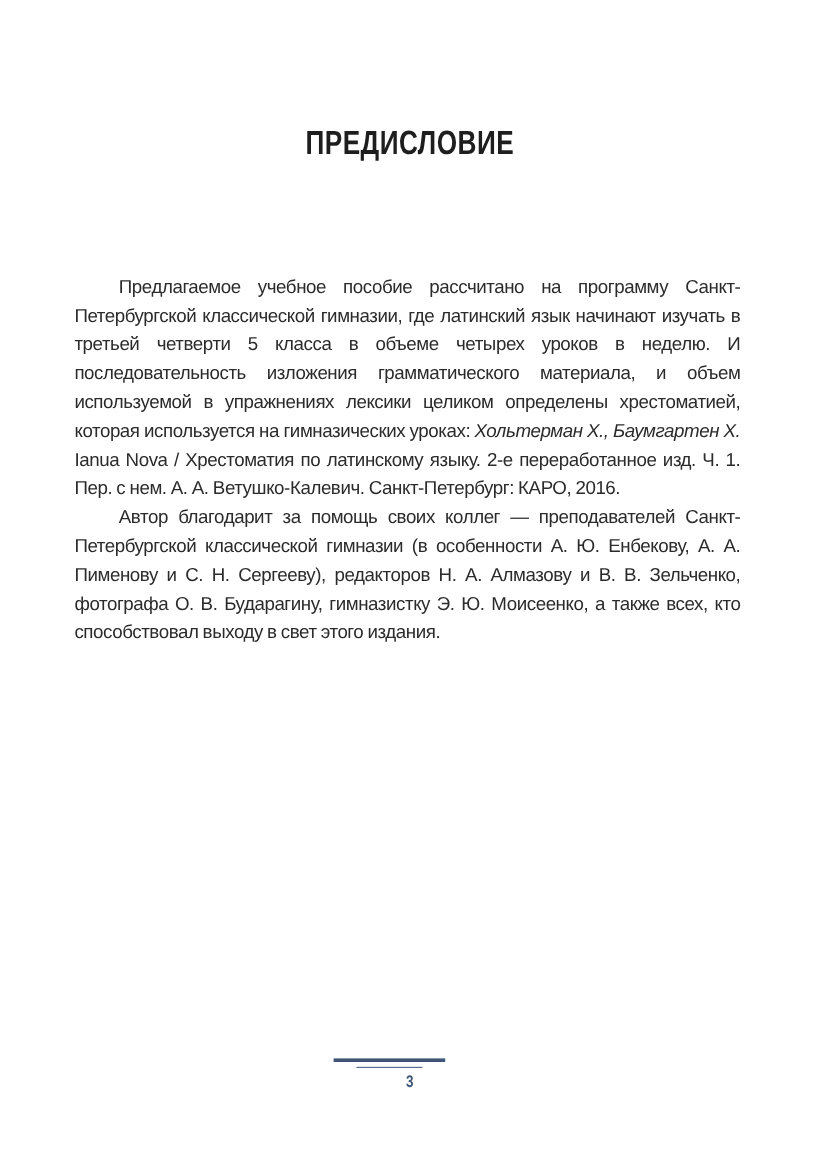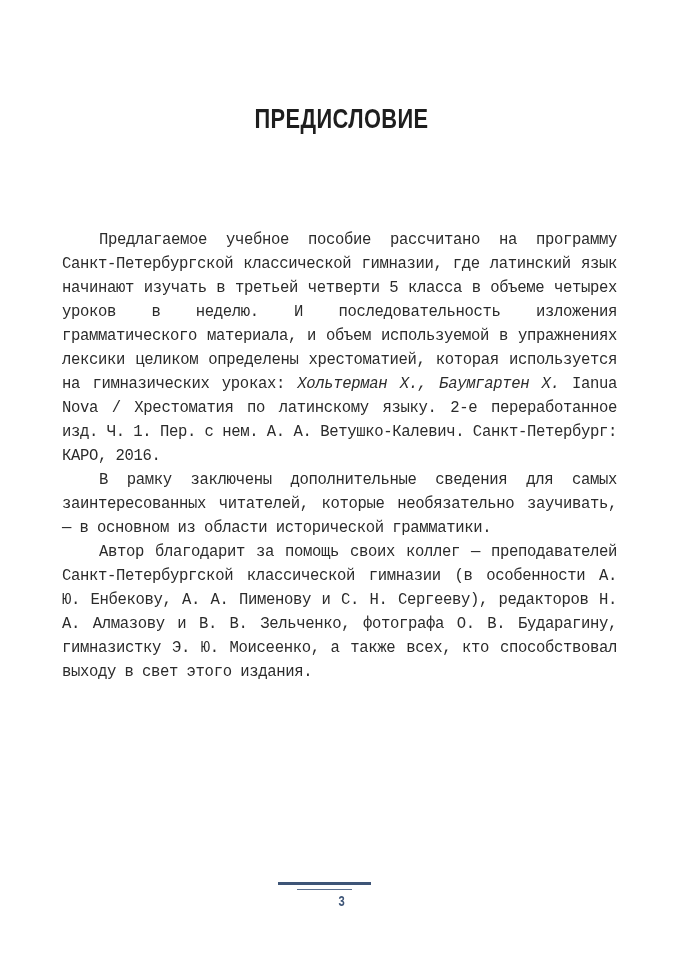--- a/index.html
+++ b/index.html
@@ -26,21 +26,21 @@
       letter-spacing: 0.5px;
       color: #1e1e1e;
       transform: scaleX(0.78);
       transform-origin: center;
     }
     .body-text {
       position: absolute;
       top: 228px;
       left: 62px;
       width: 555px;
-      font-family: Liberation Mono, monospace;
+      font-family: Liberation Sans, sans-serif;
       font-size: 15.6px;
       line-height: 24px;
       color: #2b2b2b;
       text-align: justify;
       hyphens: manual;
       letter-spacing: -0.35px;
       word-spacing: -0.5px;
     }
     .body-text p {
       margin: 0;
@@ -78,19 +78,18 @@
       transform: scaleX(0.8);
     }
   </style>
 </head>
 <body>
 
 <h1 class="page-title">ПРЕДИСЛОВИЕ</h1>
 
 <div class="body-text">
   <p><span>Предлагаемое учебное пособие рассчитано на программу Санкт-Петербургской классической гимназии, где латинский язык начинают изучать в третьей четверти 5 класса в объеме четырех уроков в неделю. И последовательность изложения грамматического материала, и объем используемой в упраж­нениях лексики целиком определены хрестоматией, которая используется на гимназических уроках: </span><em>Хольтерман Х., Баум­гартен Х.</em><span> Ianua Nova / Хрестоматия по латинскому языку. 2-е переработанное изд. Ч. 1. Пер. с нем. А. А. Ветушко-Калевич. Санкт-Петербург: КАРО, 2016.</span></p>
-  <p>В рамку заключены дополнительные сведения для самых заинтересованных читателей, которые необязательно заучи­вать, — в основном из области исторической грамматики.</p>
   <p>Автор благодарит за помощь своих коллег — преподавате­лей Санкт-Петербургской классической гимназии (в особенно­сти А. Ю. Енбекову, А. А. Пименову и С. Н. Сергееву), редакторов Н. А. Алмазову и В. В. Зельченко, фотографа О. В. Бударагину, гимназистку Э. Ю. Моисеенко, а также всех, кто способствовал выходу в свет этого издания.</p>
 </div>
 
 <div class="footer-thick"></div>
 <div class="footer-thin"></div>
 <div class="page-number">3</div>
 
 </body></html>

